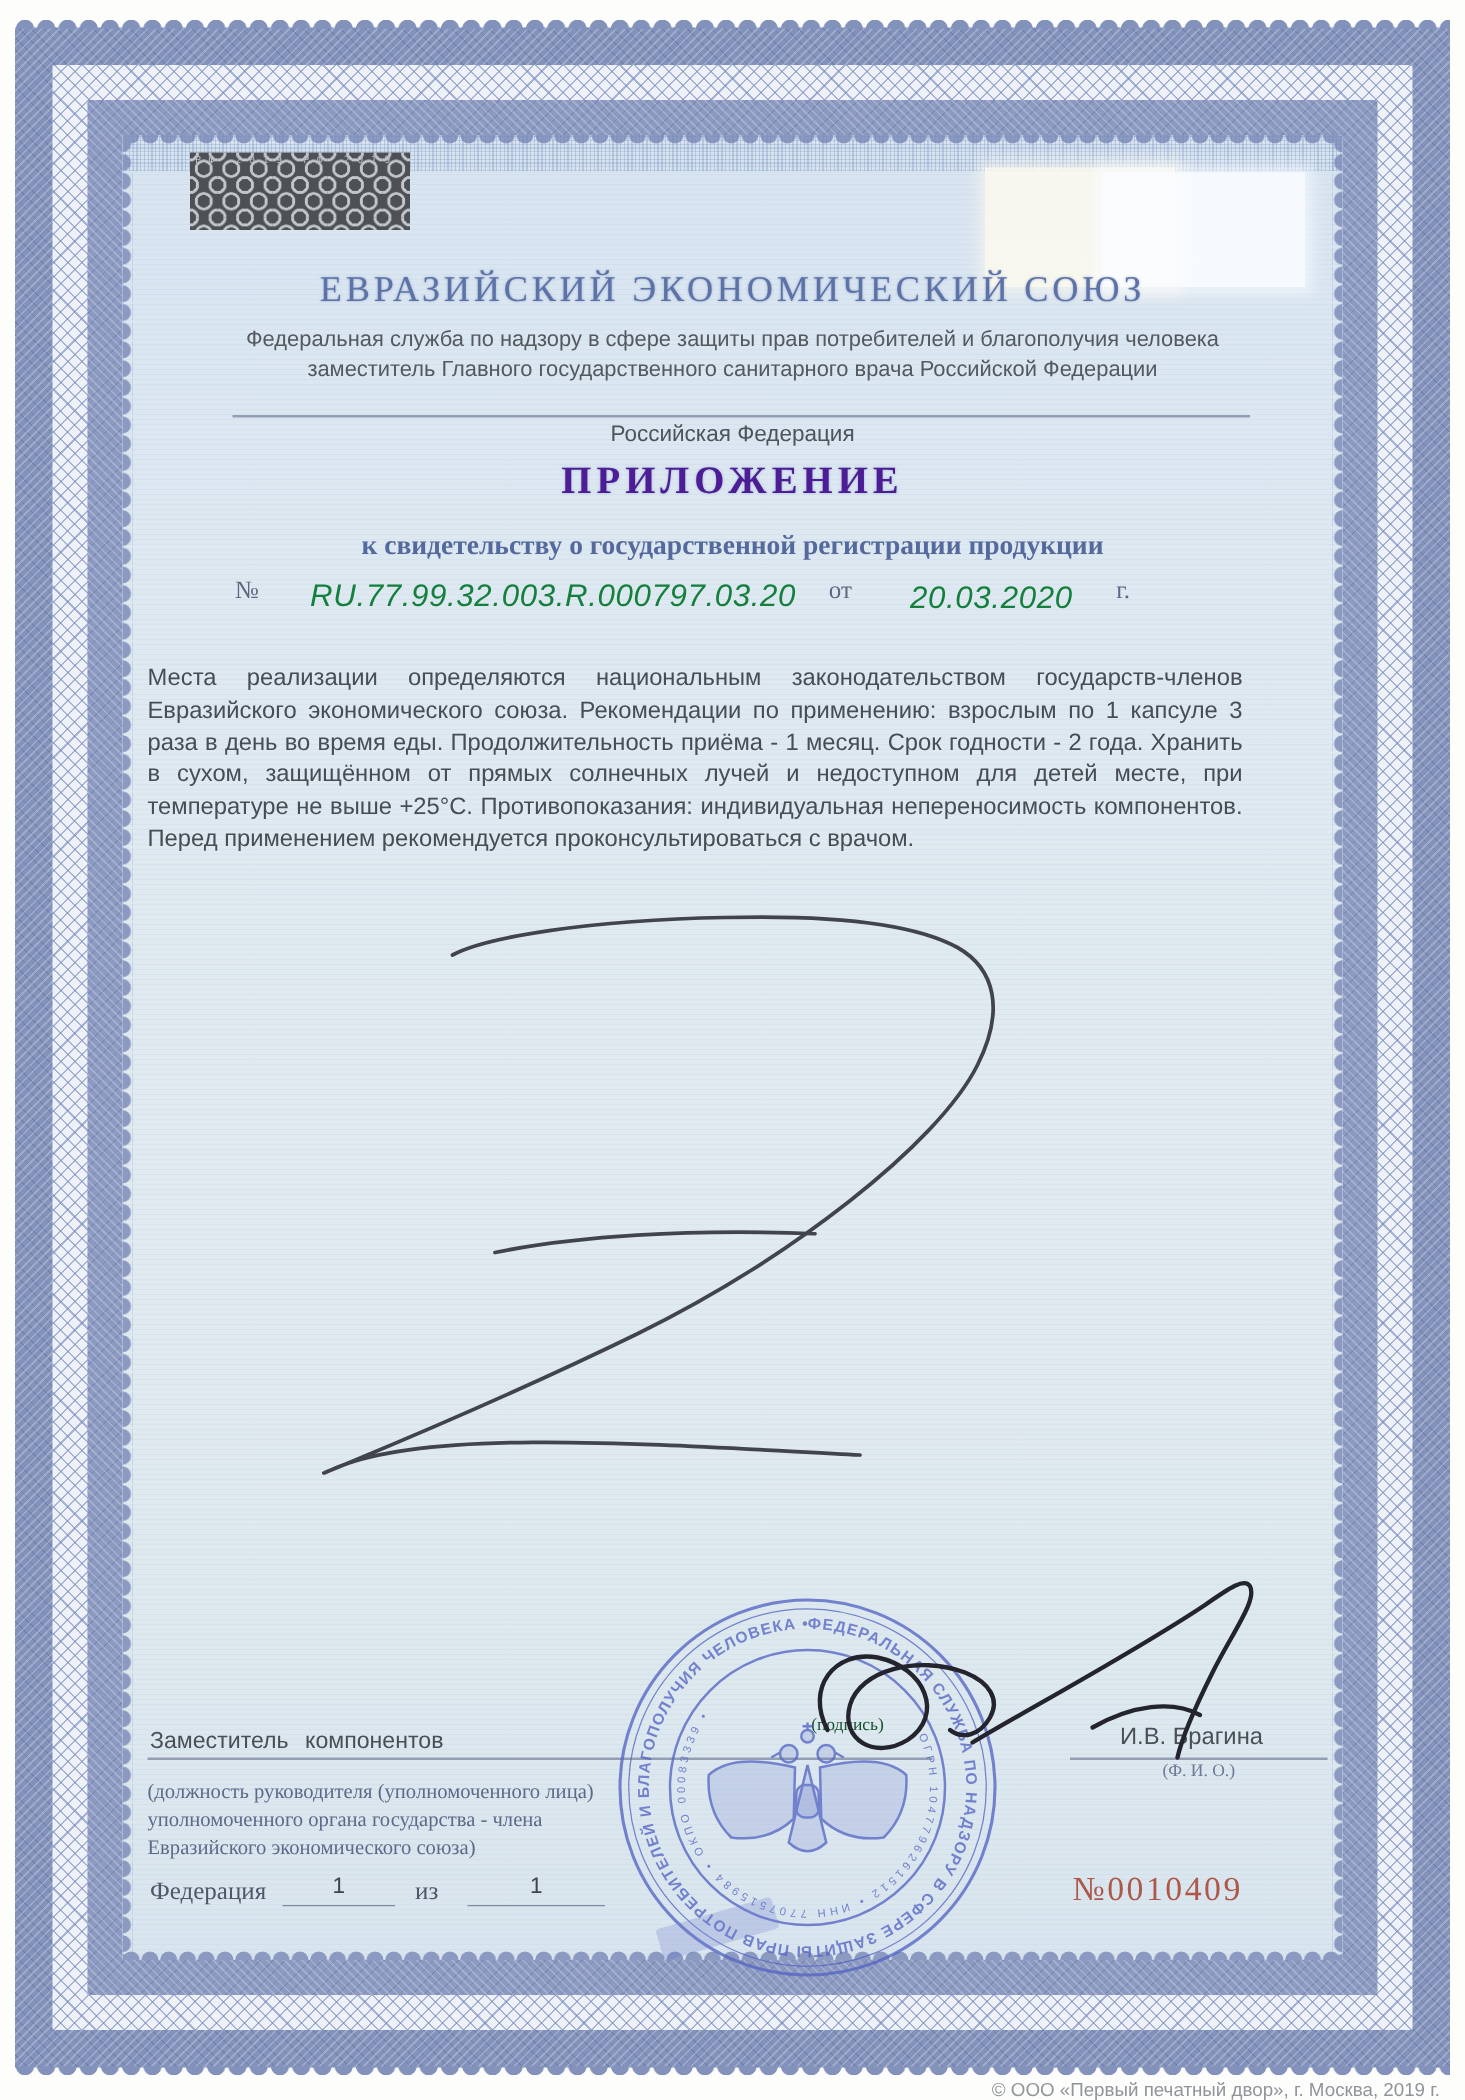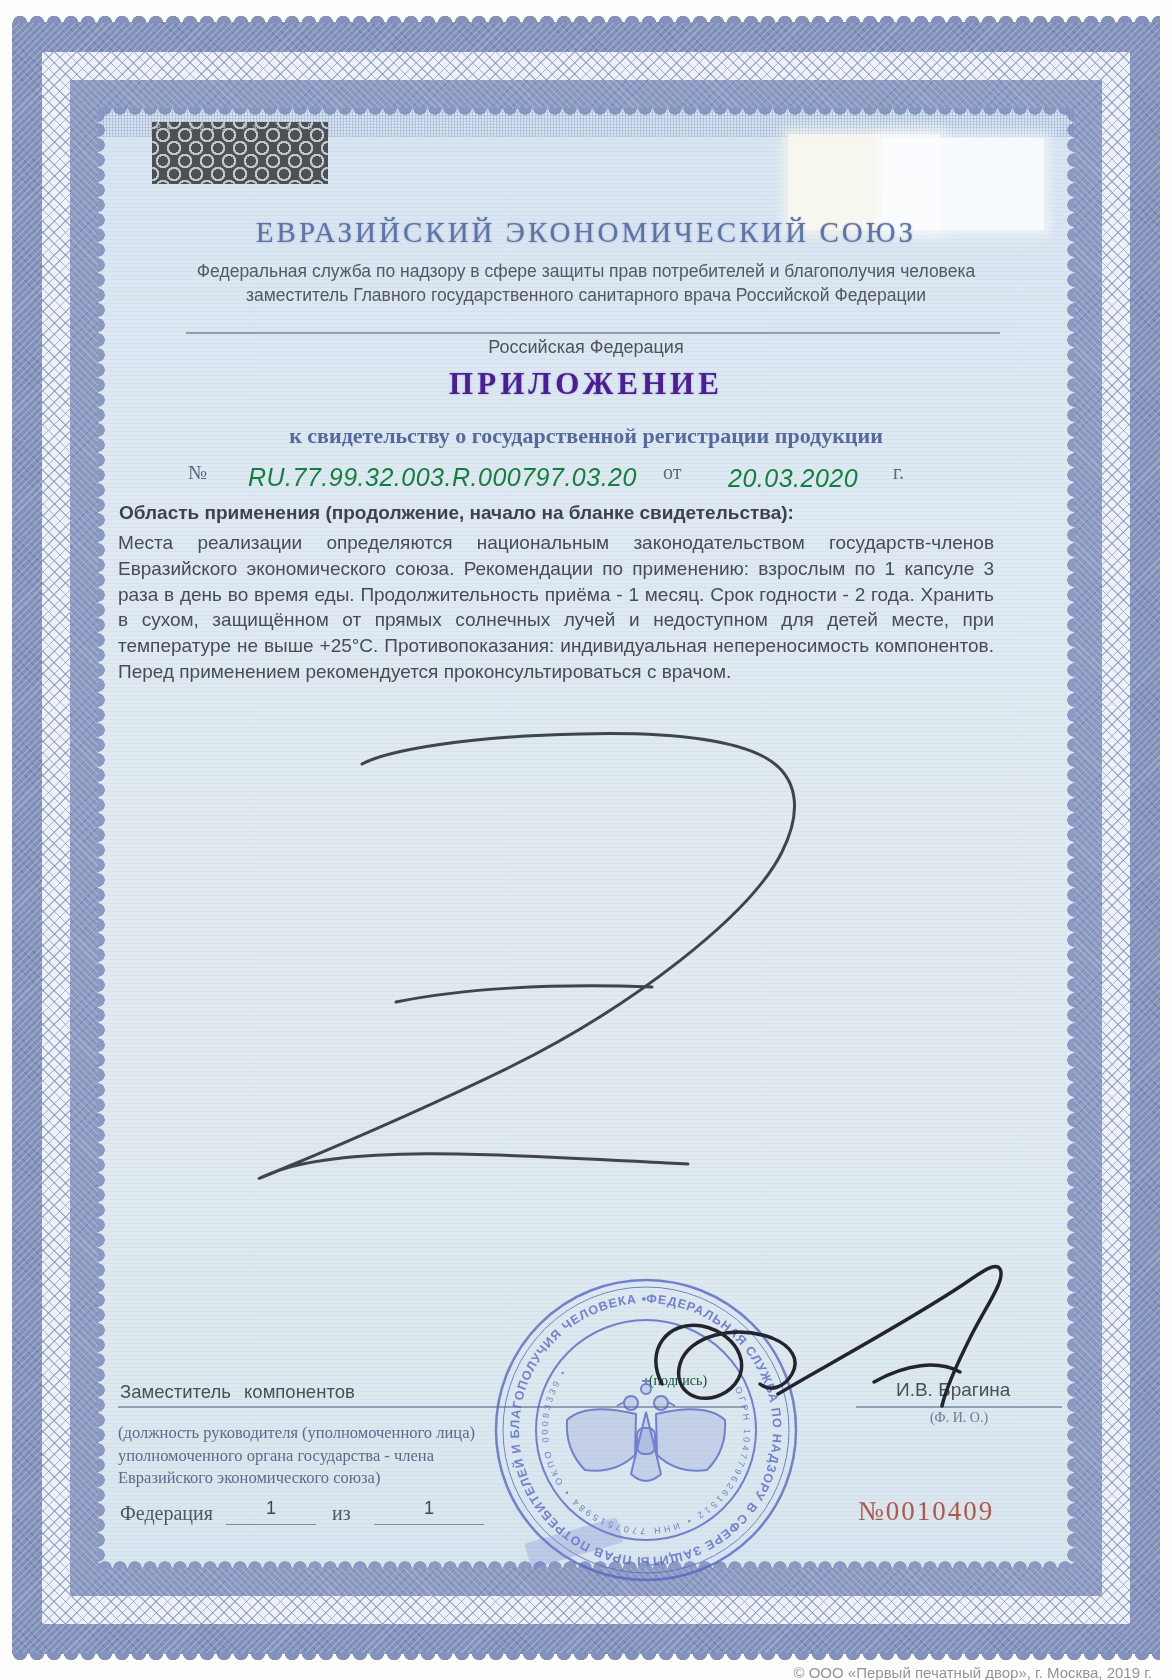--- a/index.html
+++ b/index.html
@@ -144,21 +144,20 @@
   <div class="ctr doc-subtitle">к свидетельству о государственной регистрации продукции</div>
 
   <div class="numrow">
     <span class="lbl n-no">№</span>
     <span class="val n-val">RU.77.99.32.003.R.000797.03.20</span>
     <span class="lbl n-ot">от</span>
     <span class="val n-date">20.03.2020</span>
     <span class="lbl n-g">г.</span>
   </div>
 
-  <div class="sec-head">Область применения (продолжение, начало на бланке свидетельства):</div>
   <div class="body-par">Места реализации определяются национальным законодательством государств-членов Евразийского экономического союза. Рекомендации по применению: взрослым по 1 капсуле 3 раза в день во время еды. Продолжительность приёма - 1 месяц. Срок годности - 2 года. Хранить в сухом, защищённом от прямых солнечных лучей и недоступном для детей месте, при температуре не выше +25°С. Противопоказания: индивидуальная непереносимость компонентов. Перед применением рекомендуется проконсультироваться с врачом.</div>
 
   <svg class="big2" width="620" height="480" viewBox="0 0 620 480">
     <title>2</title>
     <g fill="none" stroke="#41434d" stroke-width="3" stroke-linecap="round">
       <path d="M 152 52 C 178 38 260 24 370 22 C 450 20 520 26 556 46 C 586 63 594 96 572 140 C 540 204 420 296 300 355 C 220 394 120 437 72 457 C 48 467 40 470 62 461 C 140 430 320 444 478 452"></path>
       <path d="M 186 290 C 250 277 340 271 442 275"></path>
     </g>
   </svg>
 

